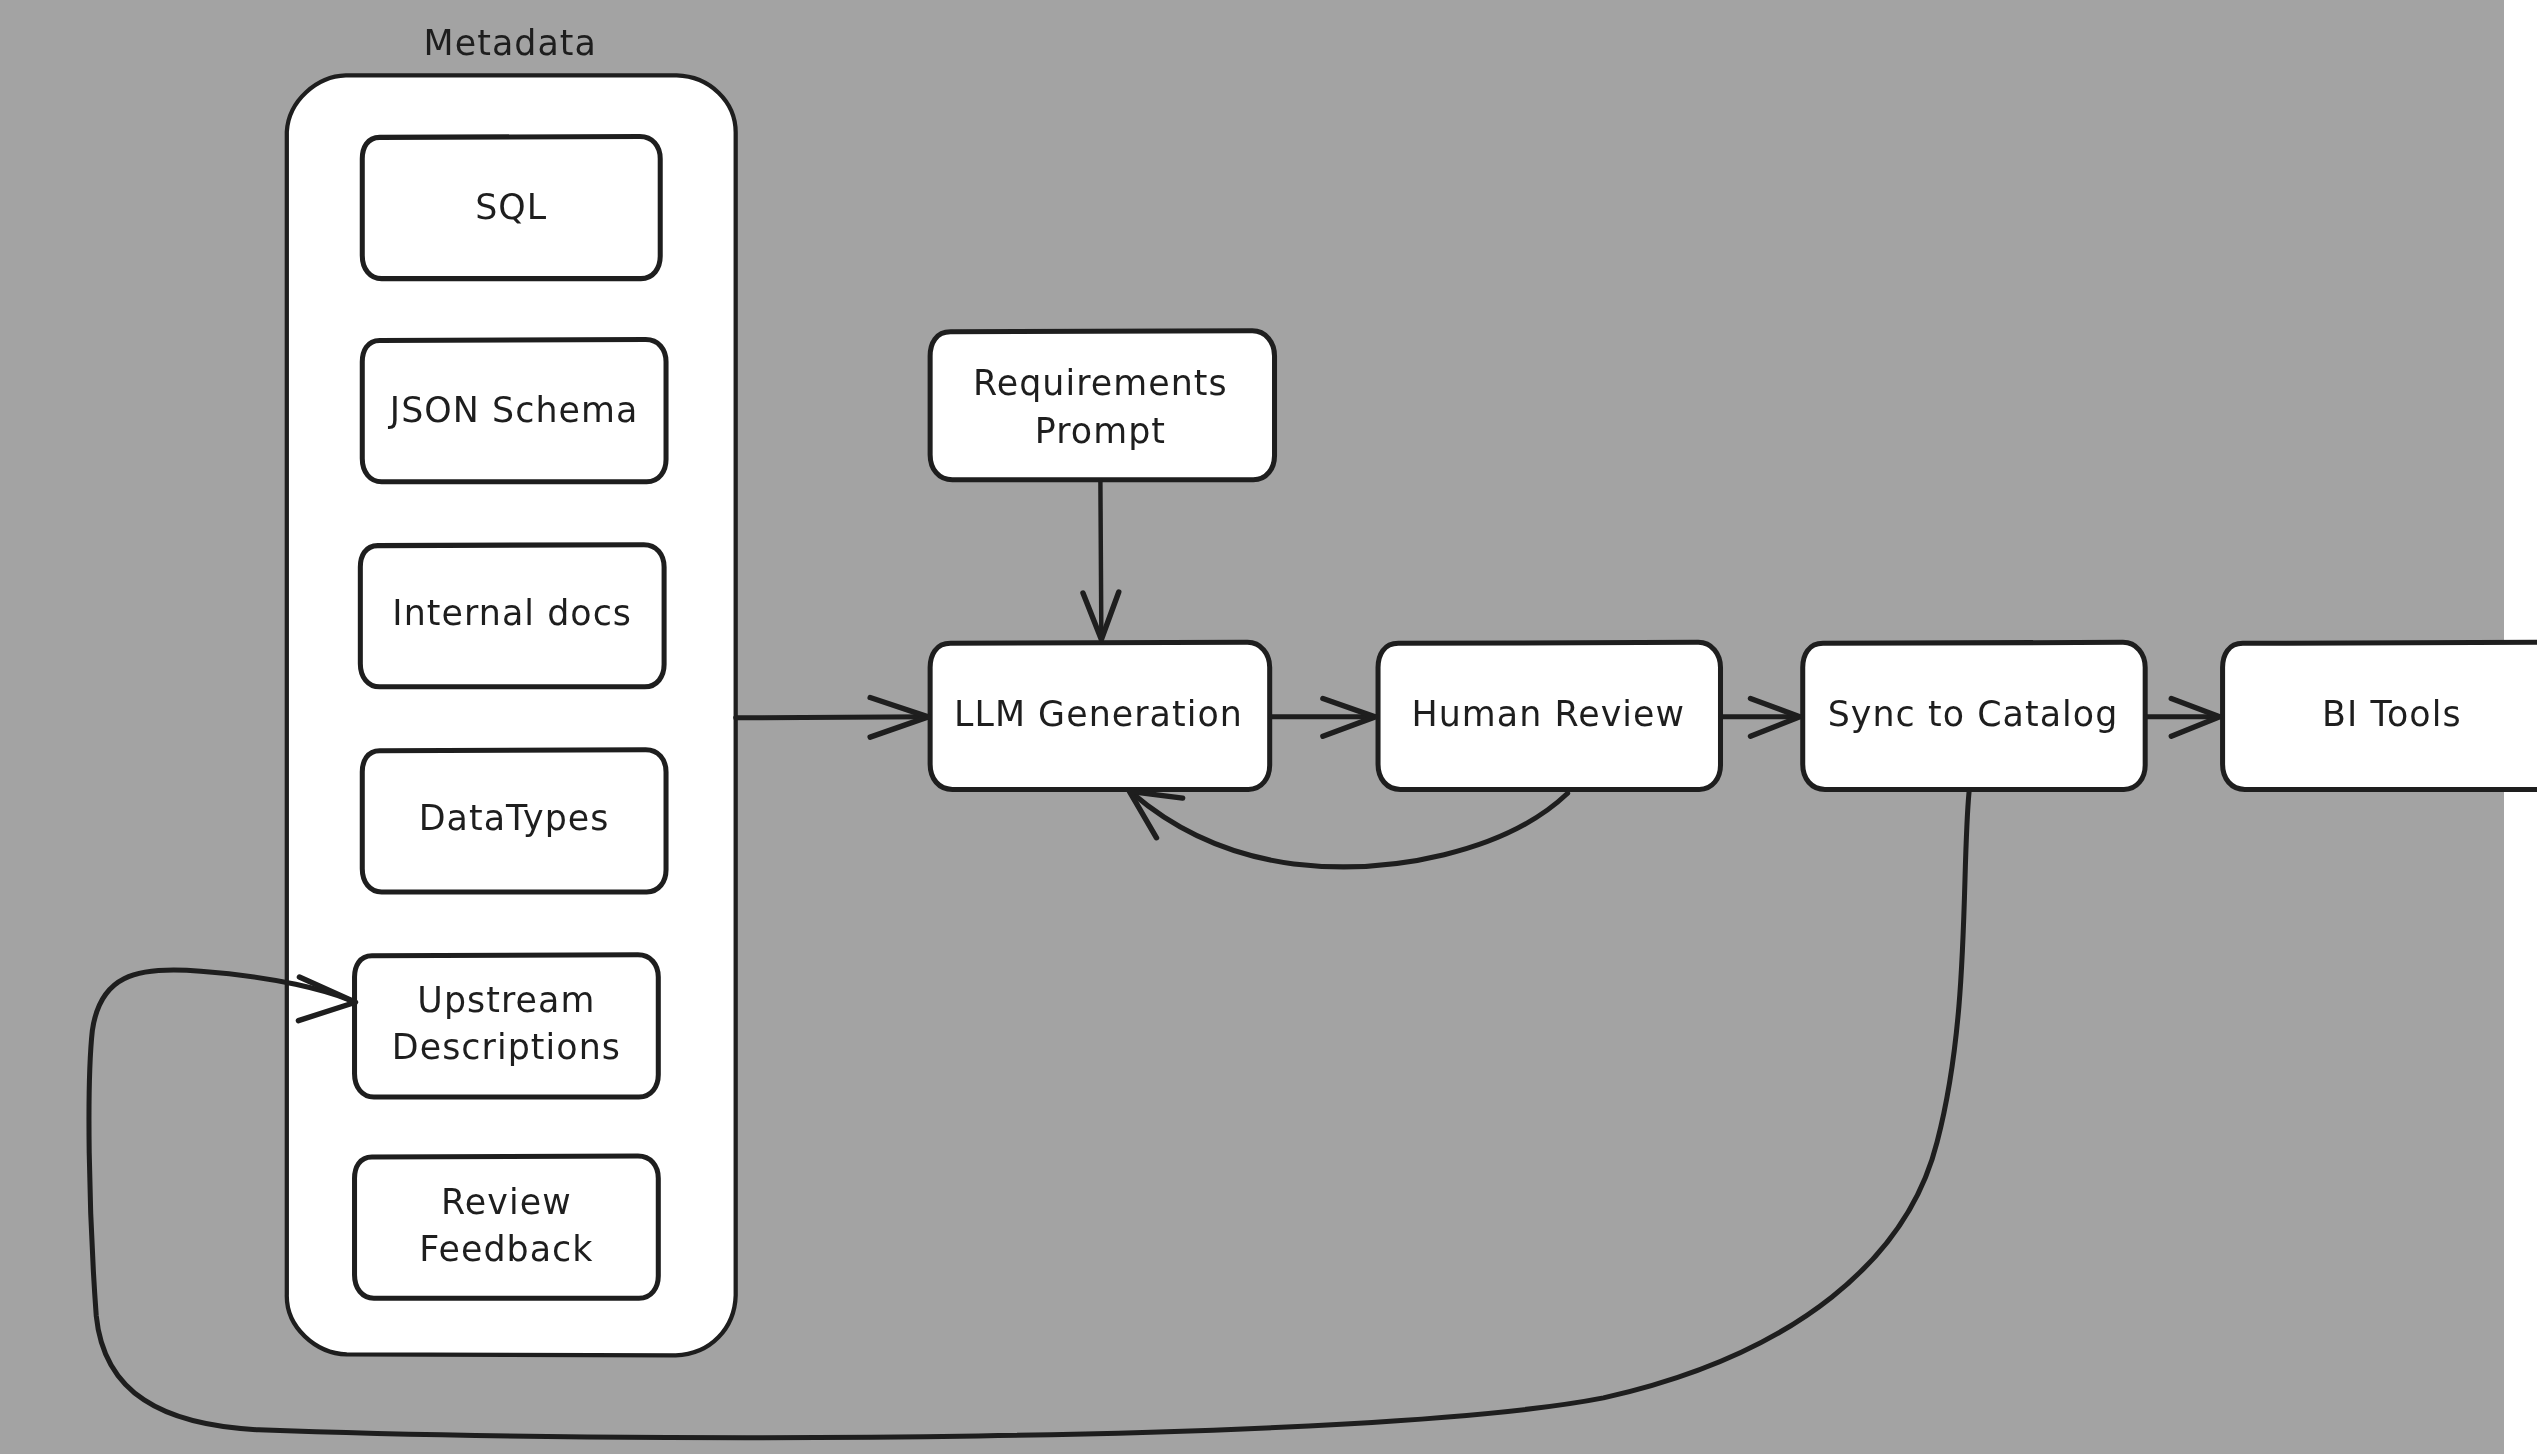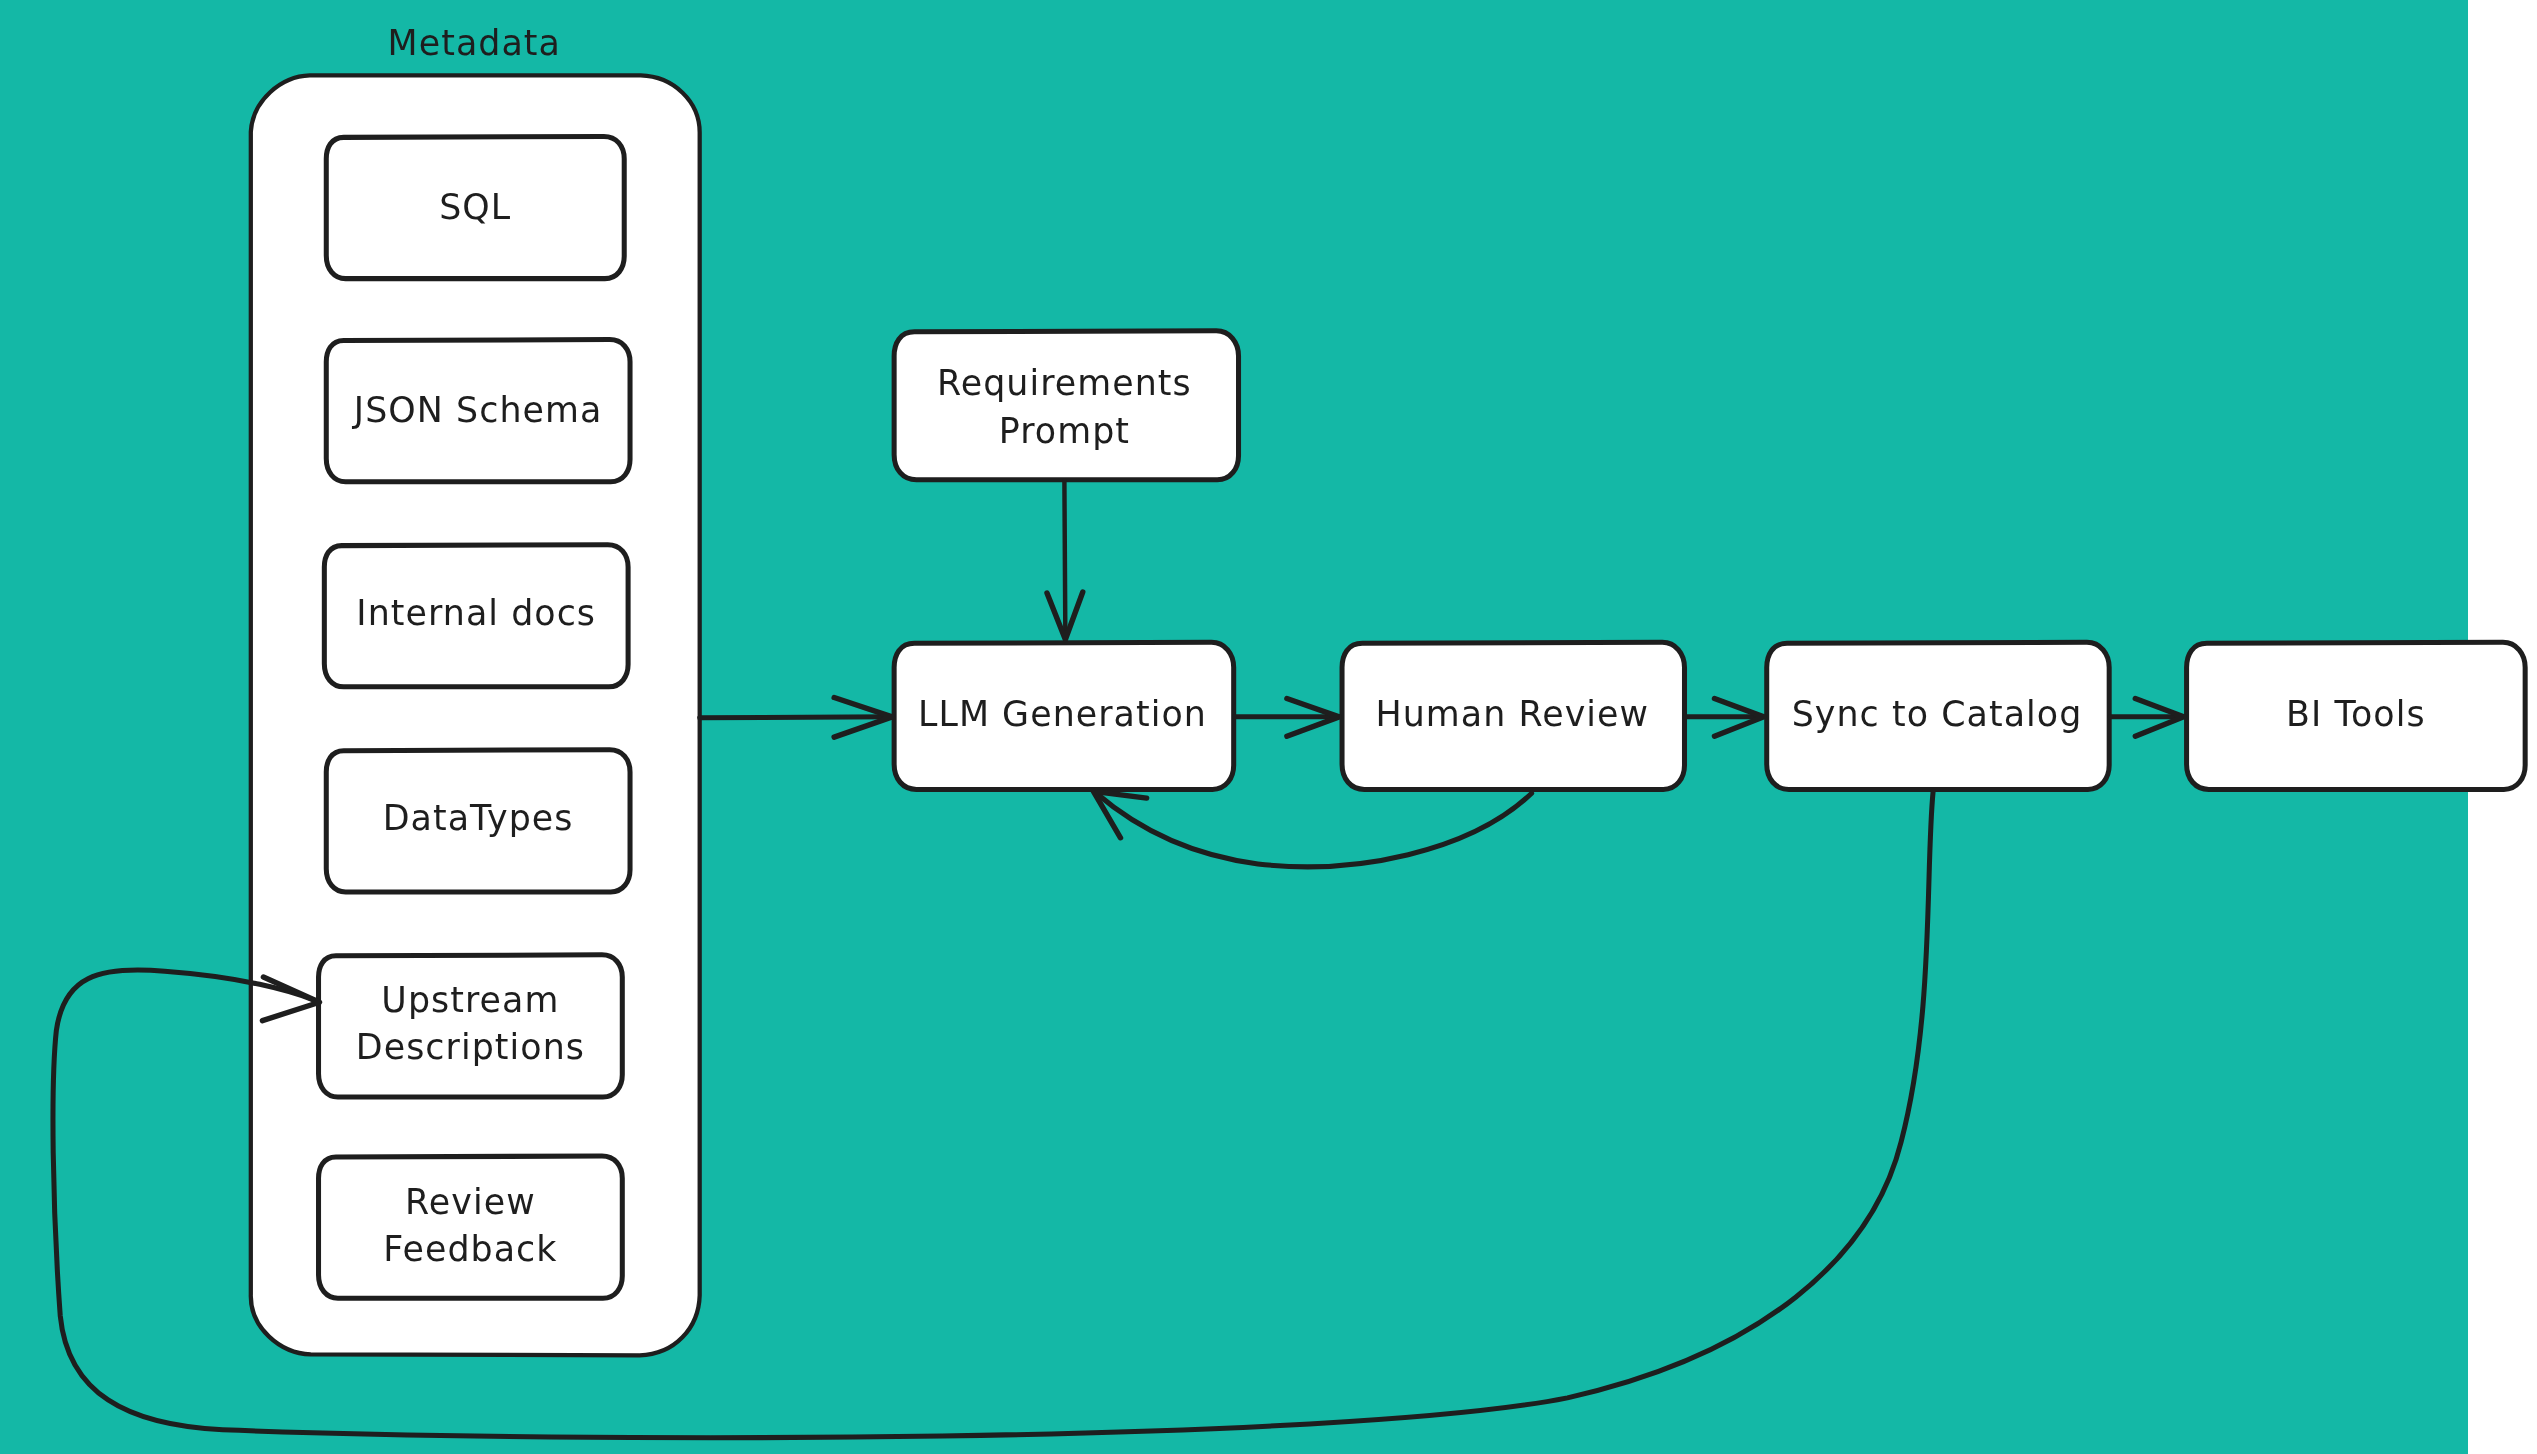--- a/index.html
+++ b/index.html
@@ -11,21 +11,22 @@
   body {
     width: 2538px;
     height: 1454px;
     overflow: hidden;
     font-family: "DejaVu Sans", sans-serif;
   }
   #canvas-root {
     position: relative;
     width: 2468px;
     height: 1454px;
-    background: #14b8a6;
+    background: #a3a3a3;
+    padding-left: 36px;
   }
   svg#diagram {
     display: block;
     width: 2538px;
     height: 1454px;
   }
   .node-shape {
     fill: #ffffff;
     stroke: #1e1e1e;
     stroke-width: 5.2;

